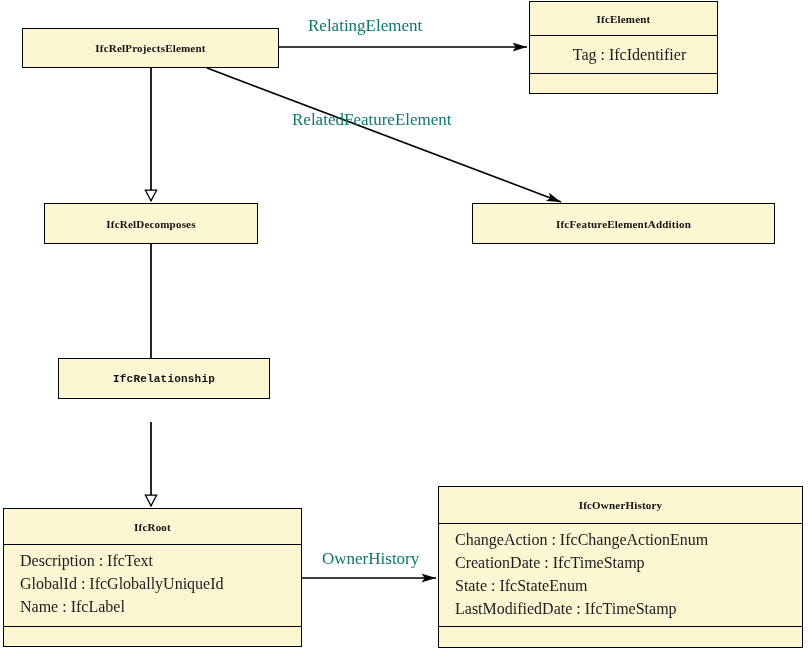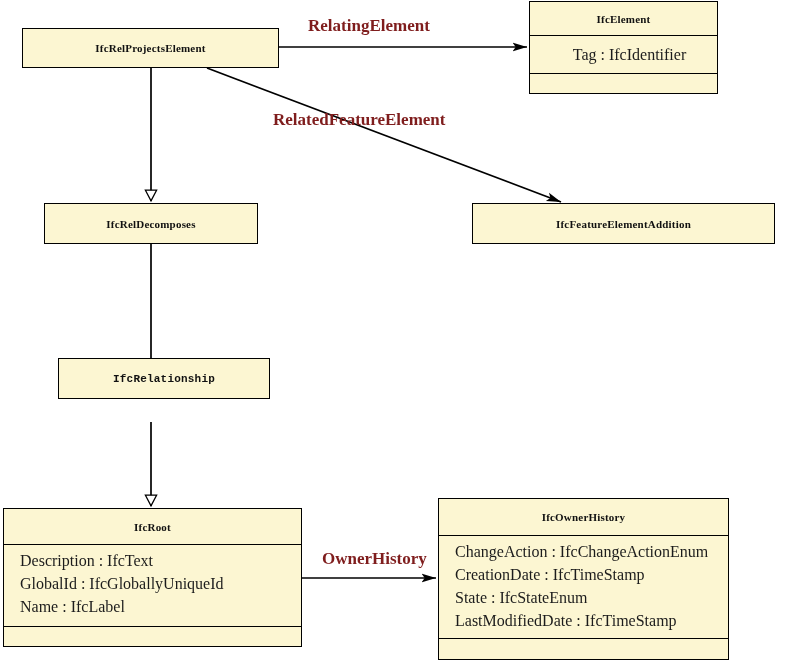--- a/index.html
+++ b/index.html
@@ -41,23 +41,23 @@
     color: #1c1c1c;
     line-height: 23px;
     padding: 4px 4px 0 16px;
     overflow: hidden;
     align-items: center;
   }
   .attrs.center-v { display: flex; flex-direction: column; justify-content: center; padding-top: 0; }
   .assoc-label {
     position: absolute;
     font-size: 17px;
-    font-weight: bold;
+    font-weight: normal;
     white-space: nowrap;
-    color: #7f1d1d;
+    color: #0f766e;
   }
   svg.links {
     position: absolute;
     left: 0; top: 0;
     width: 808px; height: 661px;
   }
   svg.links line { stroke: #000; stroke-width: 1.7; }
 </style>
 </head>
 <body>
@@ -76,21 +76,21 @@
 
     <line x1="279" y1="47" x2="527" y2="47" marker-end="url(#mFilled)"></line>
     <line x1="207" y1="68" x2="561" y2="202" marker-end="url(#mFilled)"></line>
     <line x1="302" y1="578" x2="436" y2="578" marker-end="url(#mFilled)"></line>
     <line x1="151" y1="67" x2="151" y2="201" marker-end="url(#mOpen)"></line>
     <line x1="151" y1="244" x2="151" y2="379" marker-end="url(#mOpen)"></line>
     <line x1="151" y1="422" x2="151" y2="506" marker-end="url(#mOpen)"></line>
   </svg>
 
   <span class="assoc-label" style="left:308px; top:16px;">RelatingElement</span>
-  <span class="assoc-label" style="left:273px; top:110px;">RelatedFeatureElement</span>
+  <span class="assoc-label" style="left:292px; top:110px;">RelatedFeatureElement</span>
   <span class="assoc-label" style="left:322px; top:549px;">OwnerHistory</span>
 
   <div class="uml-box single" style="left:22px; top:28px; width:257px; height:40px;">
     <div class="uml-title">IfcRelProjectsElement</div>
   </div>
 
   <div class="uml-box" style="left:529px; top:1px; width:189px; height:93px;">
     <div class="uml-title" style="height:33px;">IfcElement</div>
     <div class="compartment attrs center-v" style="height:38px;">
       <div>Tag : IfcIdentifier</div>
@@ -113,21 +113,21 @@
   <div class="uml-box" style="left:3px; top:508px; width:299px; height:139px;">
     <div class="uml-title" style="height:35px;">IfcRoot</div>
     <div class="compartment attrs" style="height:82px;">
       <div>Description : IfcText</div>
       <div>GlobalId : IfcGloballyUniqueId</div>
       <div>Name : IfcLabel</div>
     </div>
     <div class="compartment" style="flex:1 1 auto;"></div>
   </div>
 
-  <div class="uml-box" style="left:438px; top:498px; width:291px; height:162px;">
+  <div class="uml-box" style="left:438px; top:486px; width:365px; height:162px;">
     <div class="uml-title" style="height:36px;">IfcOwnerHistory</div>
     <div class="compartment attrs" style="height:103px;">
       <div>ChangeAction : IfcChangeActionEnum</div>
       <div>CreationDate : IfcTimeStamp</div>
       <div>State : IfcStateEnum</div>
       <div>LastModifiedDate : IfcTimeStamp</div>
     </div>
     <div class="compartment" style="flex:1 1 auto;"></div>
   </div>
 

